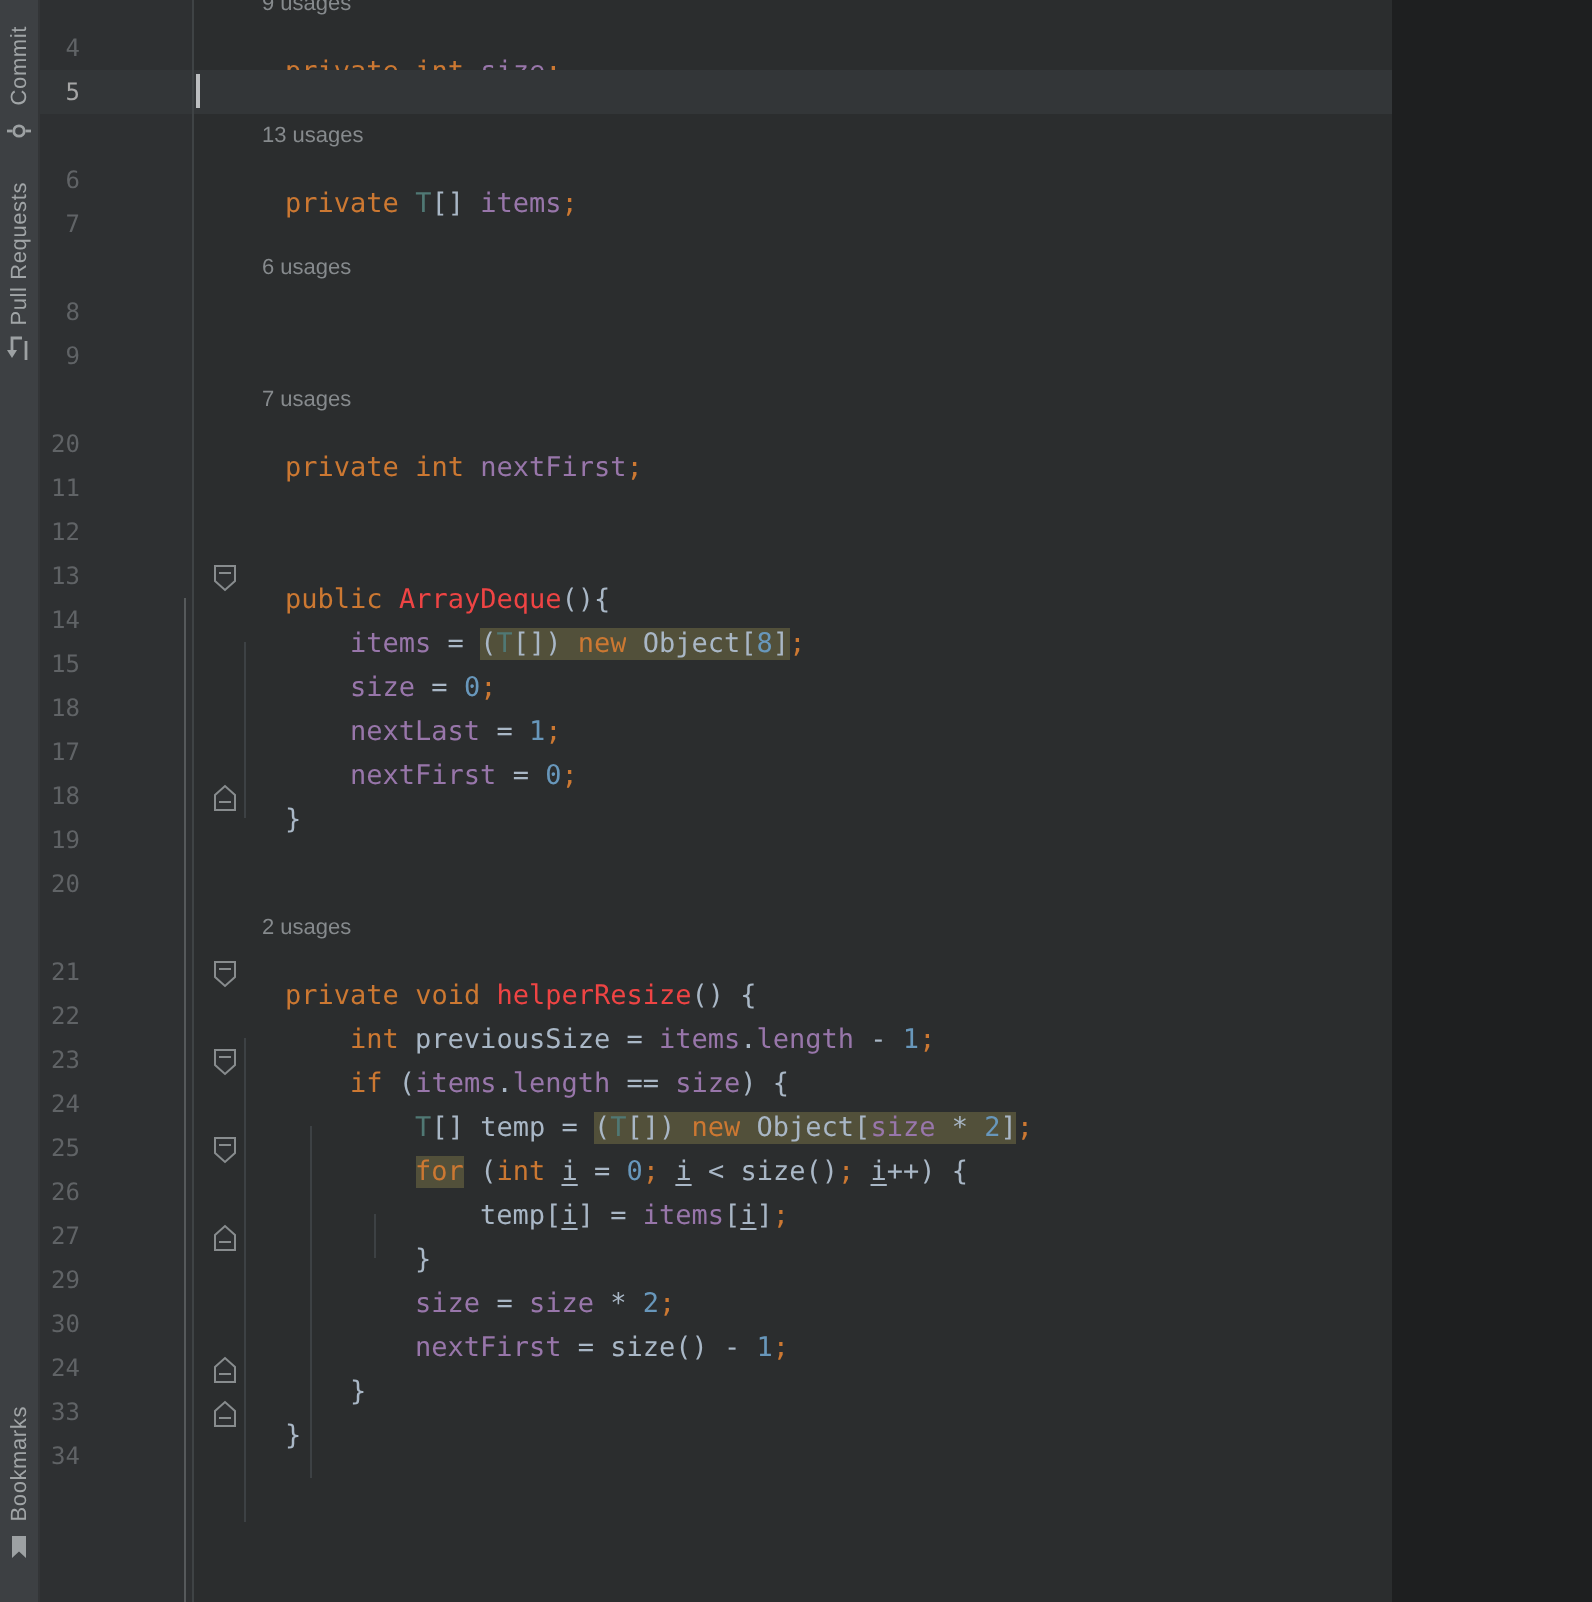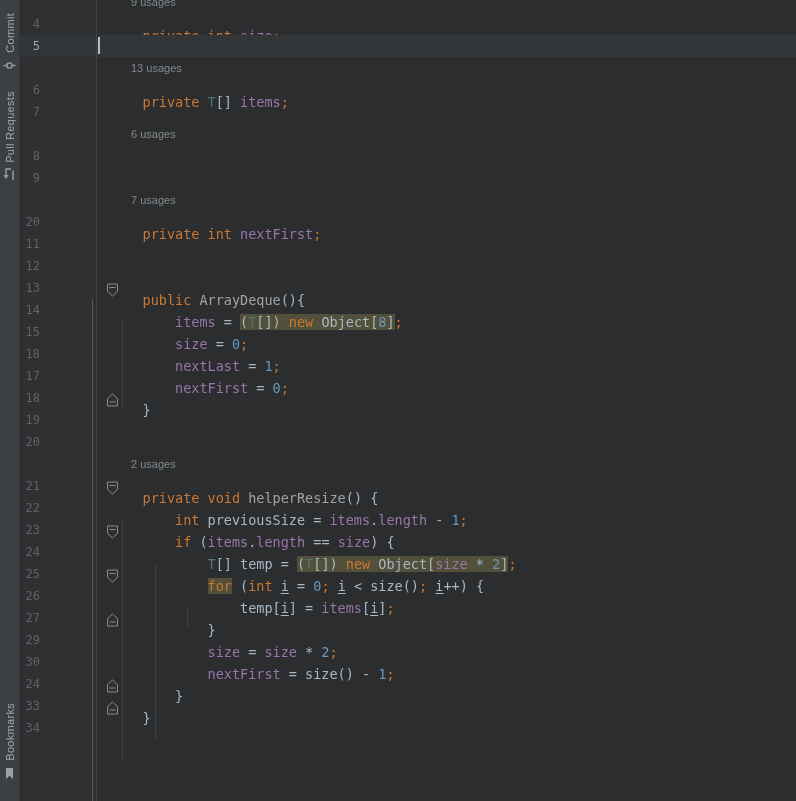--- a/index.html
+++ b/index.html
@@ -1,18 +1,18 @@
 <!DOCTYPE html>
 <html><head>
 <meta charset="utf-8">
 <style>
   * { margin:0; padding:0; box-sizing:border-box; }
   html,body { background:#1e1f20; }
   #app {
-    position:relative; width:796px; height:801px; overflow:hidden;
+    position:relative; width:696px; height:801px; overflow:hidden;
     background:#2b2d2e;
     font-family:"DejaVu Sans Mono", monospace;
   }
   
   #stripe {
     position:absolute; left:0; top:0; bottom:0; width:20px;
     background:#3d4043; border-right:1px solid #333537;
     display:flex; flex-direction:column; justify-content:space-between;
     z-index:30;
   }
@@ -46,21 +46,21 @@
   .inlay {
     position:absolute; left:111px; top:0; line-height:22px;
     font-family:"Liberation Sans", sans-serif; font-size:11px; color:#868a8d;
     cursor:pointer;
   }
   .caret { position:absolute; left:78px; top:2px; width:2px; height:17px; background:#bcbec0; }
   
   .tp { color:#a9b7c6; }
   .tk { color:#cc7832; }
   .tf { color:#9876aa; }
-  .tm { color:#a3a3a3;text-align:center; }
+  .tm { color:#ef4444;text-align:center; }
   .tn { color:#6897bb; }
   .tt { color:#507874; }
   .ts { color:#cc7832; }
   .tu { color:#a9b7c6; text-decoration:underline; text-underline-offset:2px; }
   .hl { background:#52503a; }
 </style>
 </head>
 <body>
 
 <div id="app">

